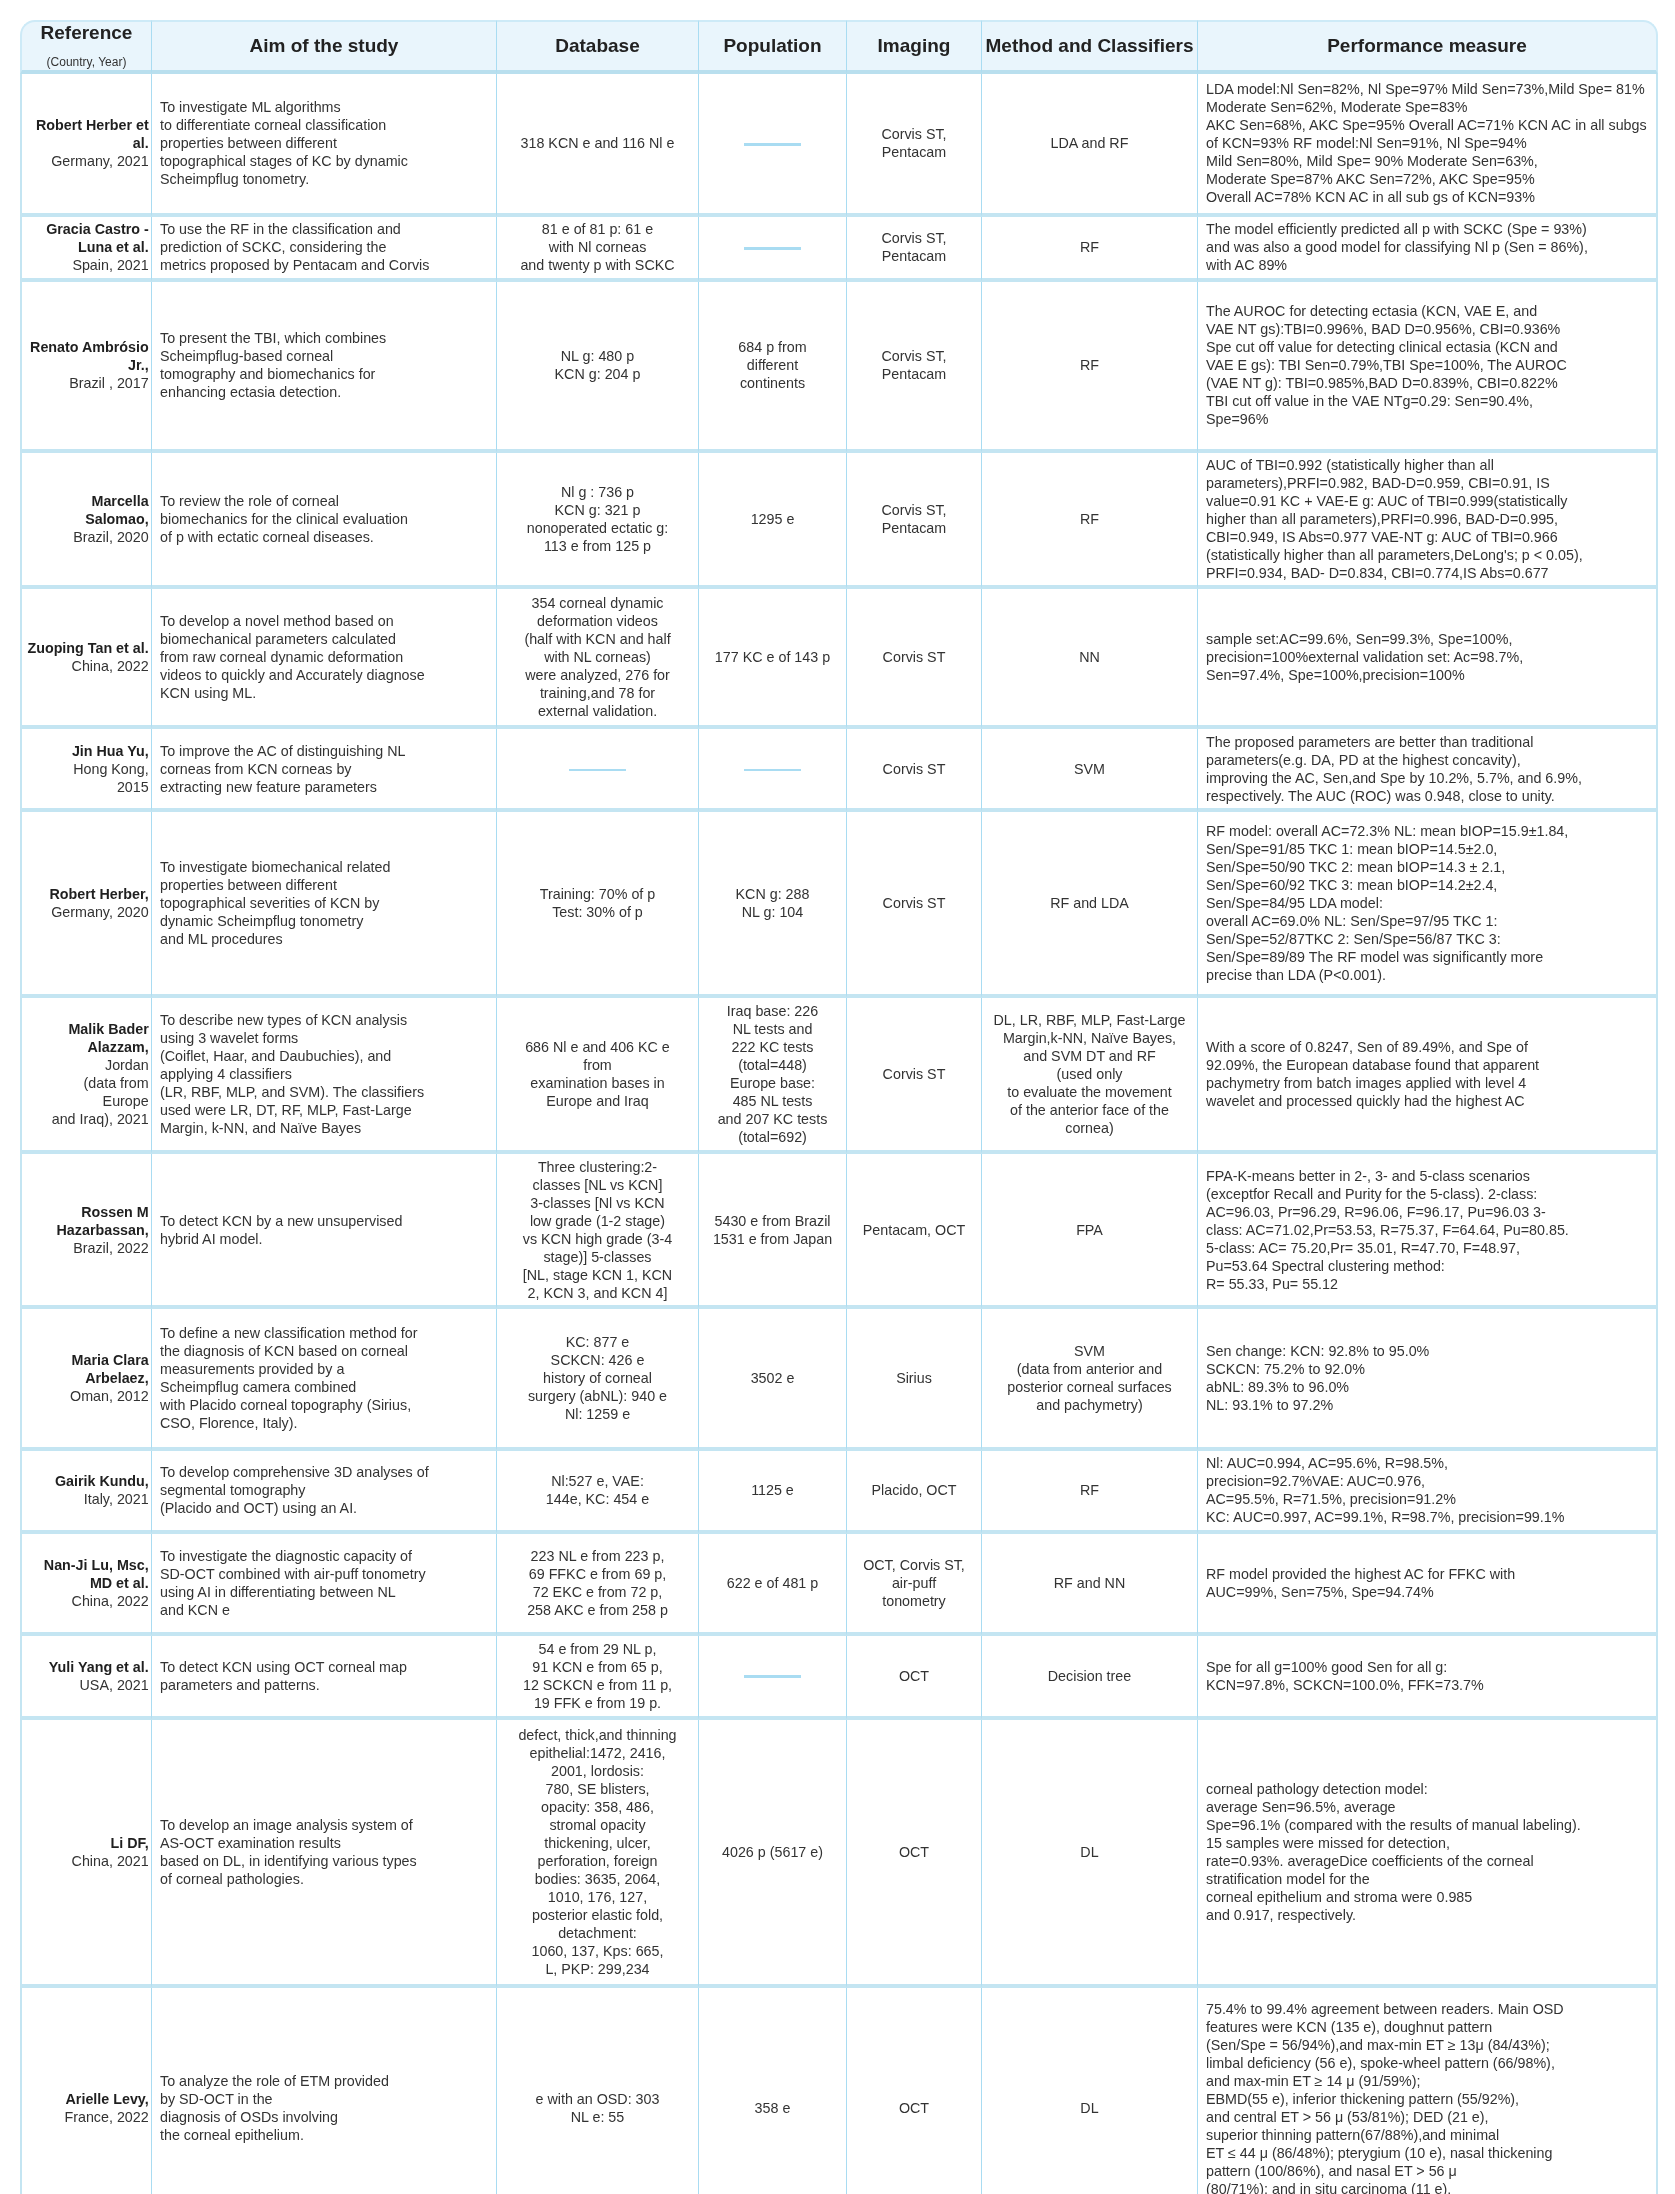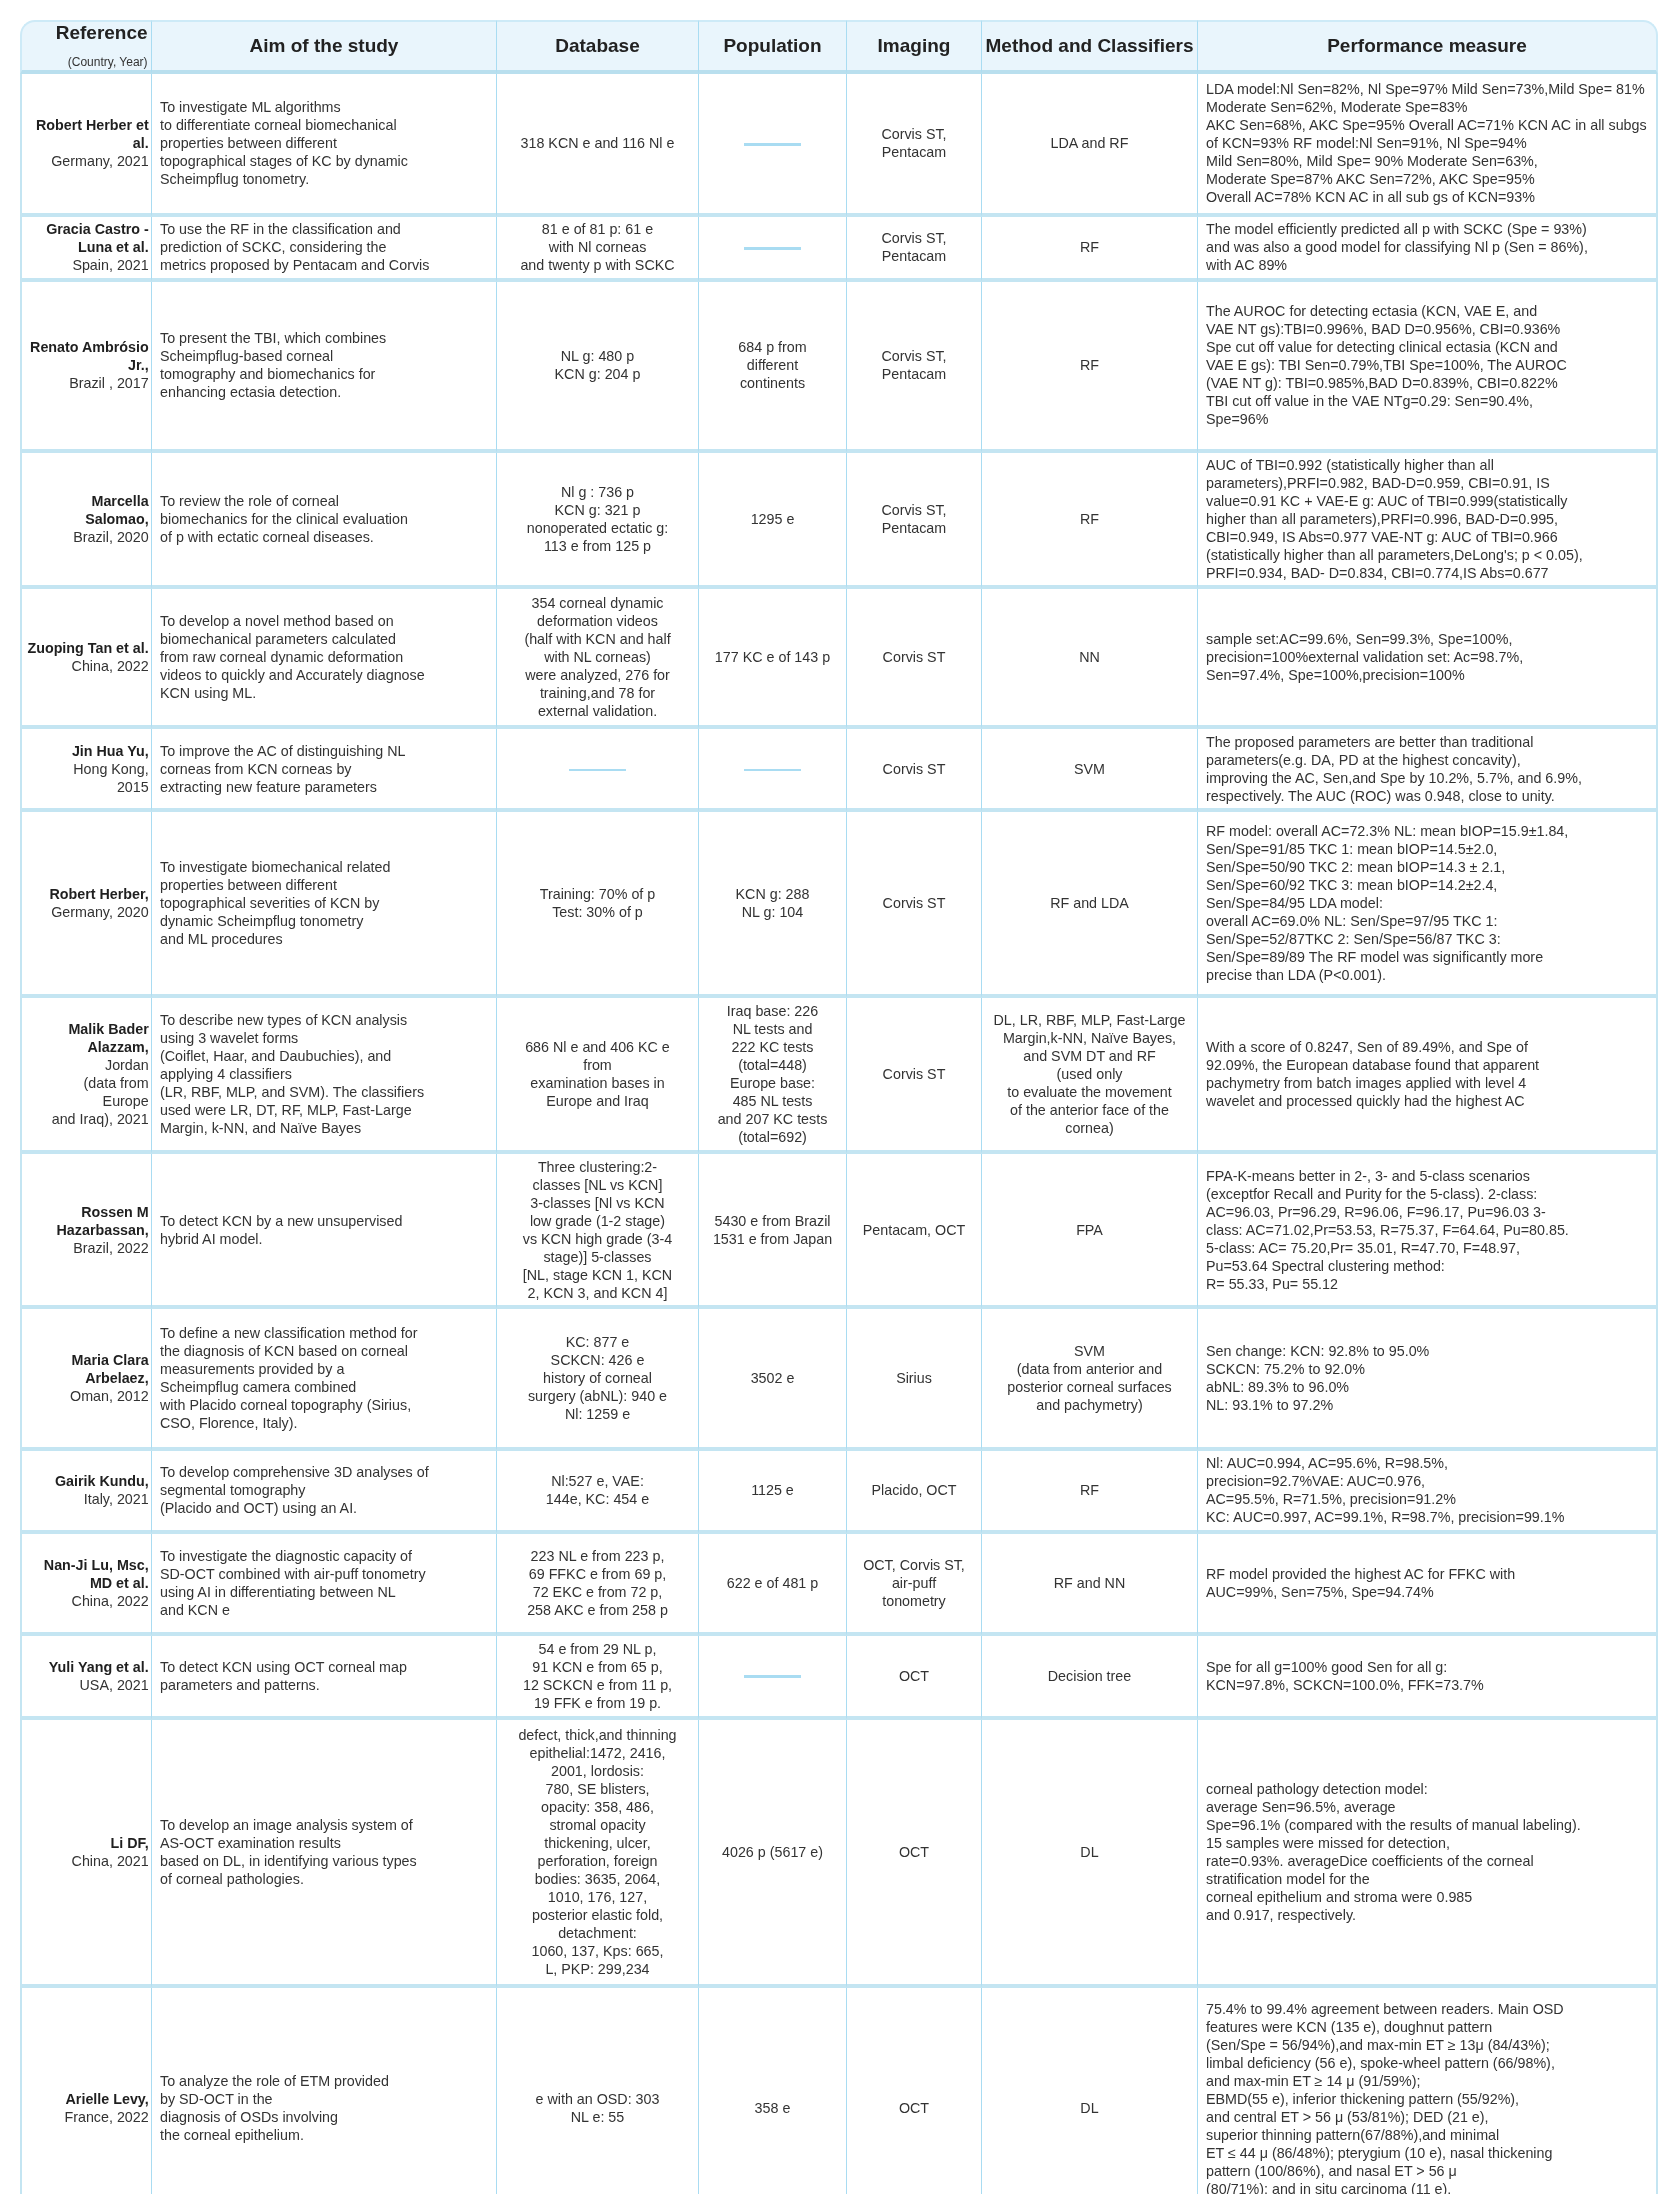--- a/index.html
+++ b/index.html
@@ -6,21 +6,21 @@
   body { width: 1675px; height: 2194px; position: relative; overflow: hidden;
          font-family: "Liberation Sans", "DejaVu Sans", sans-serif; color: #2b2b2b; }
   .table-wrap { position: absolute; left: 20px; top: 19.5px; width: 1637px; }
   table { border-collapse: separate; border-spacing: 0; width: 1637px; table-layout: fixed; }
   thead th {
     background: #e9f5fc; height: 46px; font-weight: bold; color: #222;
     font-size: 19px; line-height: 19.5px; text-align: center; vertical-align: middle;
     border-right: 1.7px solid #a9dcf2; border-top: 2.3px solid #cdeaf7; border-bottom: 4.6px solid #b9dfee;
     padding: 1.1px 3.4px;
   }
-  thead th:first-child { border-top-left-radius: 15px; border-left: 2.3px solid #cdeaf7; text-align: right; }
+  thead th:first-child { border-top-left-radius: 15px; border-left: 2.3px solid #cdeaf7; }
   thead th:last-child { border-top-right-radius: 15px; border-right: 2.3px solid #cdeaf7; }
   .sub { display: block; font-size: 12px; line-height: 12.6px; font-weight: normal; color: #333; margin-top: 14px; }
   tbody td {
     font-size: 14.3px; line-height: 18px; color: #333; vertical-align: middle;
     border-right: 1.7px solid #a9dcf2; border-bottom: 4.6px solid #c4e5f2;
     padding: 3.4px 8px; background: #ffffff; word-wrap: break-word;
   }
   tbody td:first-child { border-left: 2.3px solid #c4e5f2; text-align: right; padding: 3.4px 2.3px; }
   tbody td:last-child { border-right: 2.3px solid #c4e5f2; text-align: left; }
   tbody tr:last-child td { border-bottom: 4.6px solid #aac9d6; }
@@ -61,21 +61,21 @@
         <th>Performance measure</th>
       </tr>
     </thead>
     <tbody id="table-body">
   <tr style="height: 143px;">
     <td>
       <span class="author">Robert Herber et al.</span>
       <span class="place cell-text">Germany, 2021</span>
     </td>
     <td class="l"><span class="cell-text">To investigate ML algorithms
-to differentiate corneal biomechanical
+to differentiate corneal classification
 properties between different
 topographical stages of KC by dynamic
 Scheimpflug tonometry.</span></td>
     <td class="c"><span class="cell-text">318 KCN e and 116 Nl e</span></td>
     <td class="c"><span class="cell-text"><span class="dash"></span></span></td>
     <td class="c"><span class="cell-text">Corvis ST,
 Pentacam</span></td>
     <td class="c"><span class="cell-text">LDA and RF</span></td>
     <td class="l"><span class="cell-text">LDA model:Nl Sen=82%, Nl Spe=97% Mild Sen=73%,Mild Spe= 81% Moderate Sen=62%, Moderate Spe=83%
 AKC Sen=68%, AKC Spe=95%  Overall AC=71% KCN AC in all subgs of KCN=93% RF model:Nl Sen=91%, Nl Spe=94%

